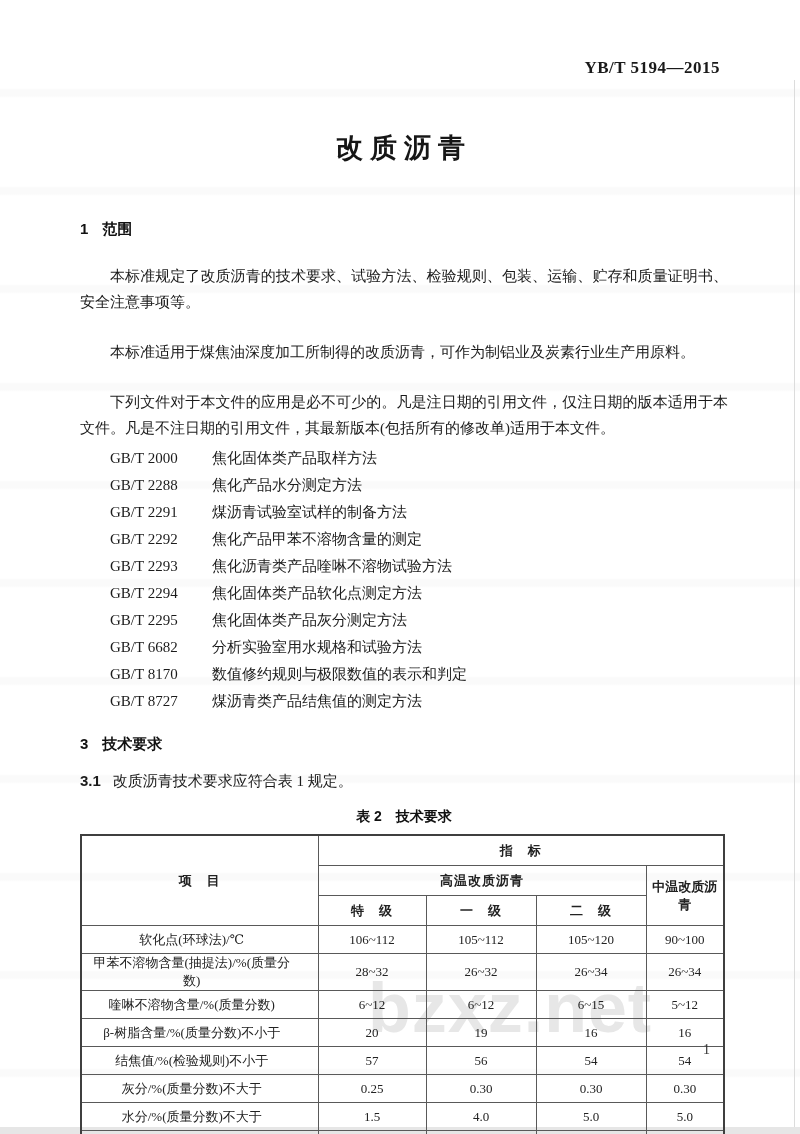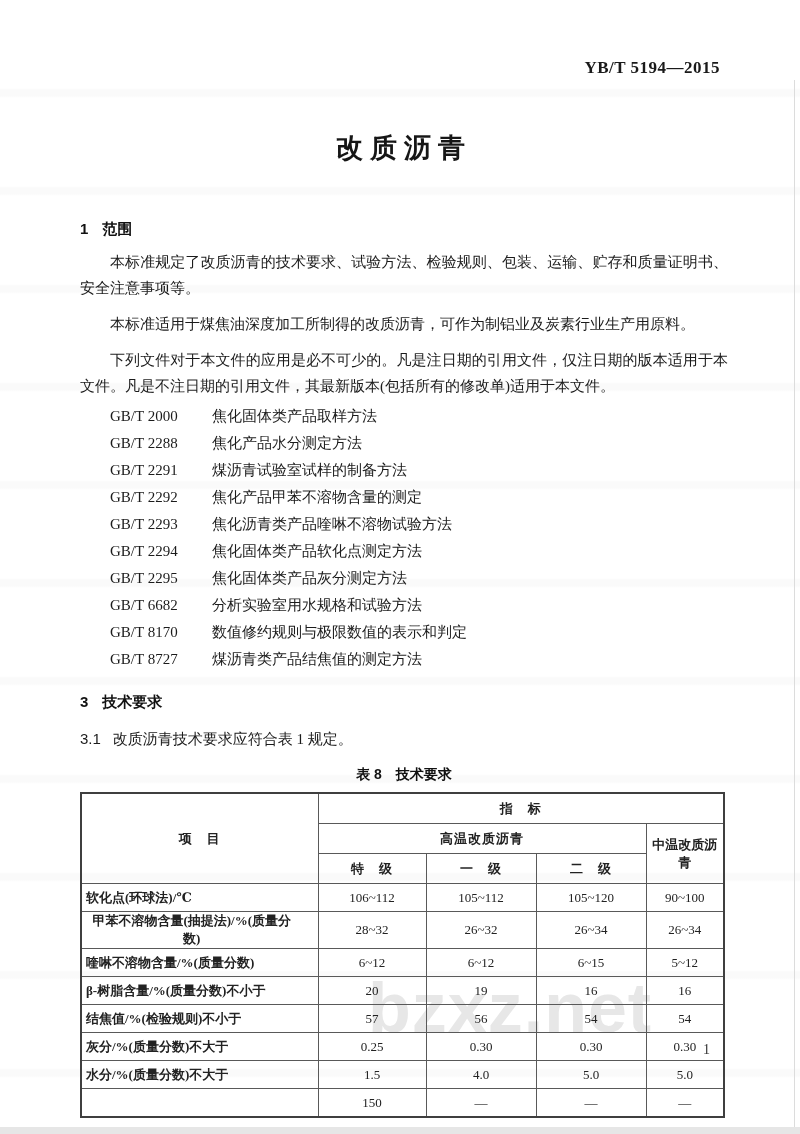--- a/index.html
+++ b/index.html
@@ -55,38 +55,38 @@
   }
   .sec-heading{
     margin-top:54px;
     font-family:"Liberation Sans","DejaVu Sans",sans-serif;
     font-weight:bold;font-size:15px;color:#111;
   }
   .sec-heading .num{margin-right:14px;}
   .sec-heading.h2{margin-top:24px;}
   .sec-heading.h3{margin-top:20px;}
   .para{
-    margin:10px 0 0 0;
+    margin:24px 0 0 0;
     font-size:15px;line-height:26px;
     text-align:justify;
     text-indent:2em;
     color:#1b1b1b;
   }
   .ref-list{margin-top:4px;}
   .ref-item{
     font-size:15px;line-height:27px;
     padding-left:30px;white-space:nowrap;
   }
   .ref-code{display:inline-block;width:102px;}
   .clause{
     margin-top:14px;font-size:15px;line-height:26px;
   }
   .clause .num{
     font-family:"Liberation Sans","DejaVu Sans",sans-serif;
-    font-weight:normal;margin-right:12px;
+    font-weight:bold;margin-right:12px;
   }
   .tbl-caption{
     margin-top:14px;text-align:center;
     font-family:"Liberation Sans","DejaVu Sans",sans-serif;
     font-weight:bold;font-size:14px;color:#111;
   }
   table.spec{
     margin-top:8px;
     border-collapse:collapse;
     width:643px;
@@ -105,23 +105,22 @@
   table.spec thead th{
     height:29px;
     font-weight:600;
     letter-spacing:1px;
   }
   table.spec tbody td{height:27px;}
   td.label-cell{
     text-align:left;padding:0 0 0 8px;
   }
   .label-flex{
-    display:flex;justify-content:flex-start;align-items:center;
+    display:flex;justify-content:center;align-items:center;
     padding-right:16px;
-    font-weight:bold;
   }
   .page-num{
     position:absolute;right:90px;top:1042px;
     font-size:14px;color:#333;z-index:1;
   }
 </style>
 </head>
 <body>
 
 <div class="page">
@@ -154,21 +153,21 @@
       <div class="ref-item"><span class="ref-code">GB/T 8727</span><span>煤沥青类产品结焦值的测定方法</span></div>
     </div>
 
     <div class="sec-heading h3">
       <span class="num">3</span><span>技术要求</span>
     </div>
     <div class="clause">
       <span class="num">3.1</span><span>改质沥青技术要求应符合表 1 规定。</span>
     </div>
 
-    <div class="tbl-caption">表 8　技术要求</div>
+    <div class="tbl-caption">表 2　技术要求</div>
 
     <table class="spec">
       <colgroup>
         <col style="width:237px">
           <col style="width:108px">
           <col style="width:110px">
           <col style="width:110px">
           <col style="width:78px">
       </colgroup>
       <thead>

